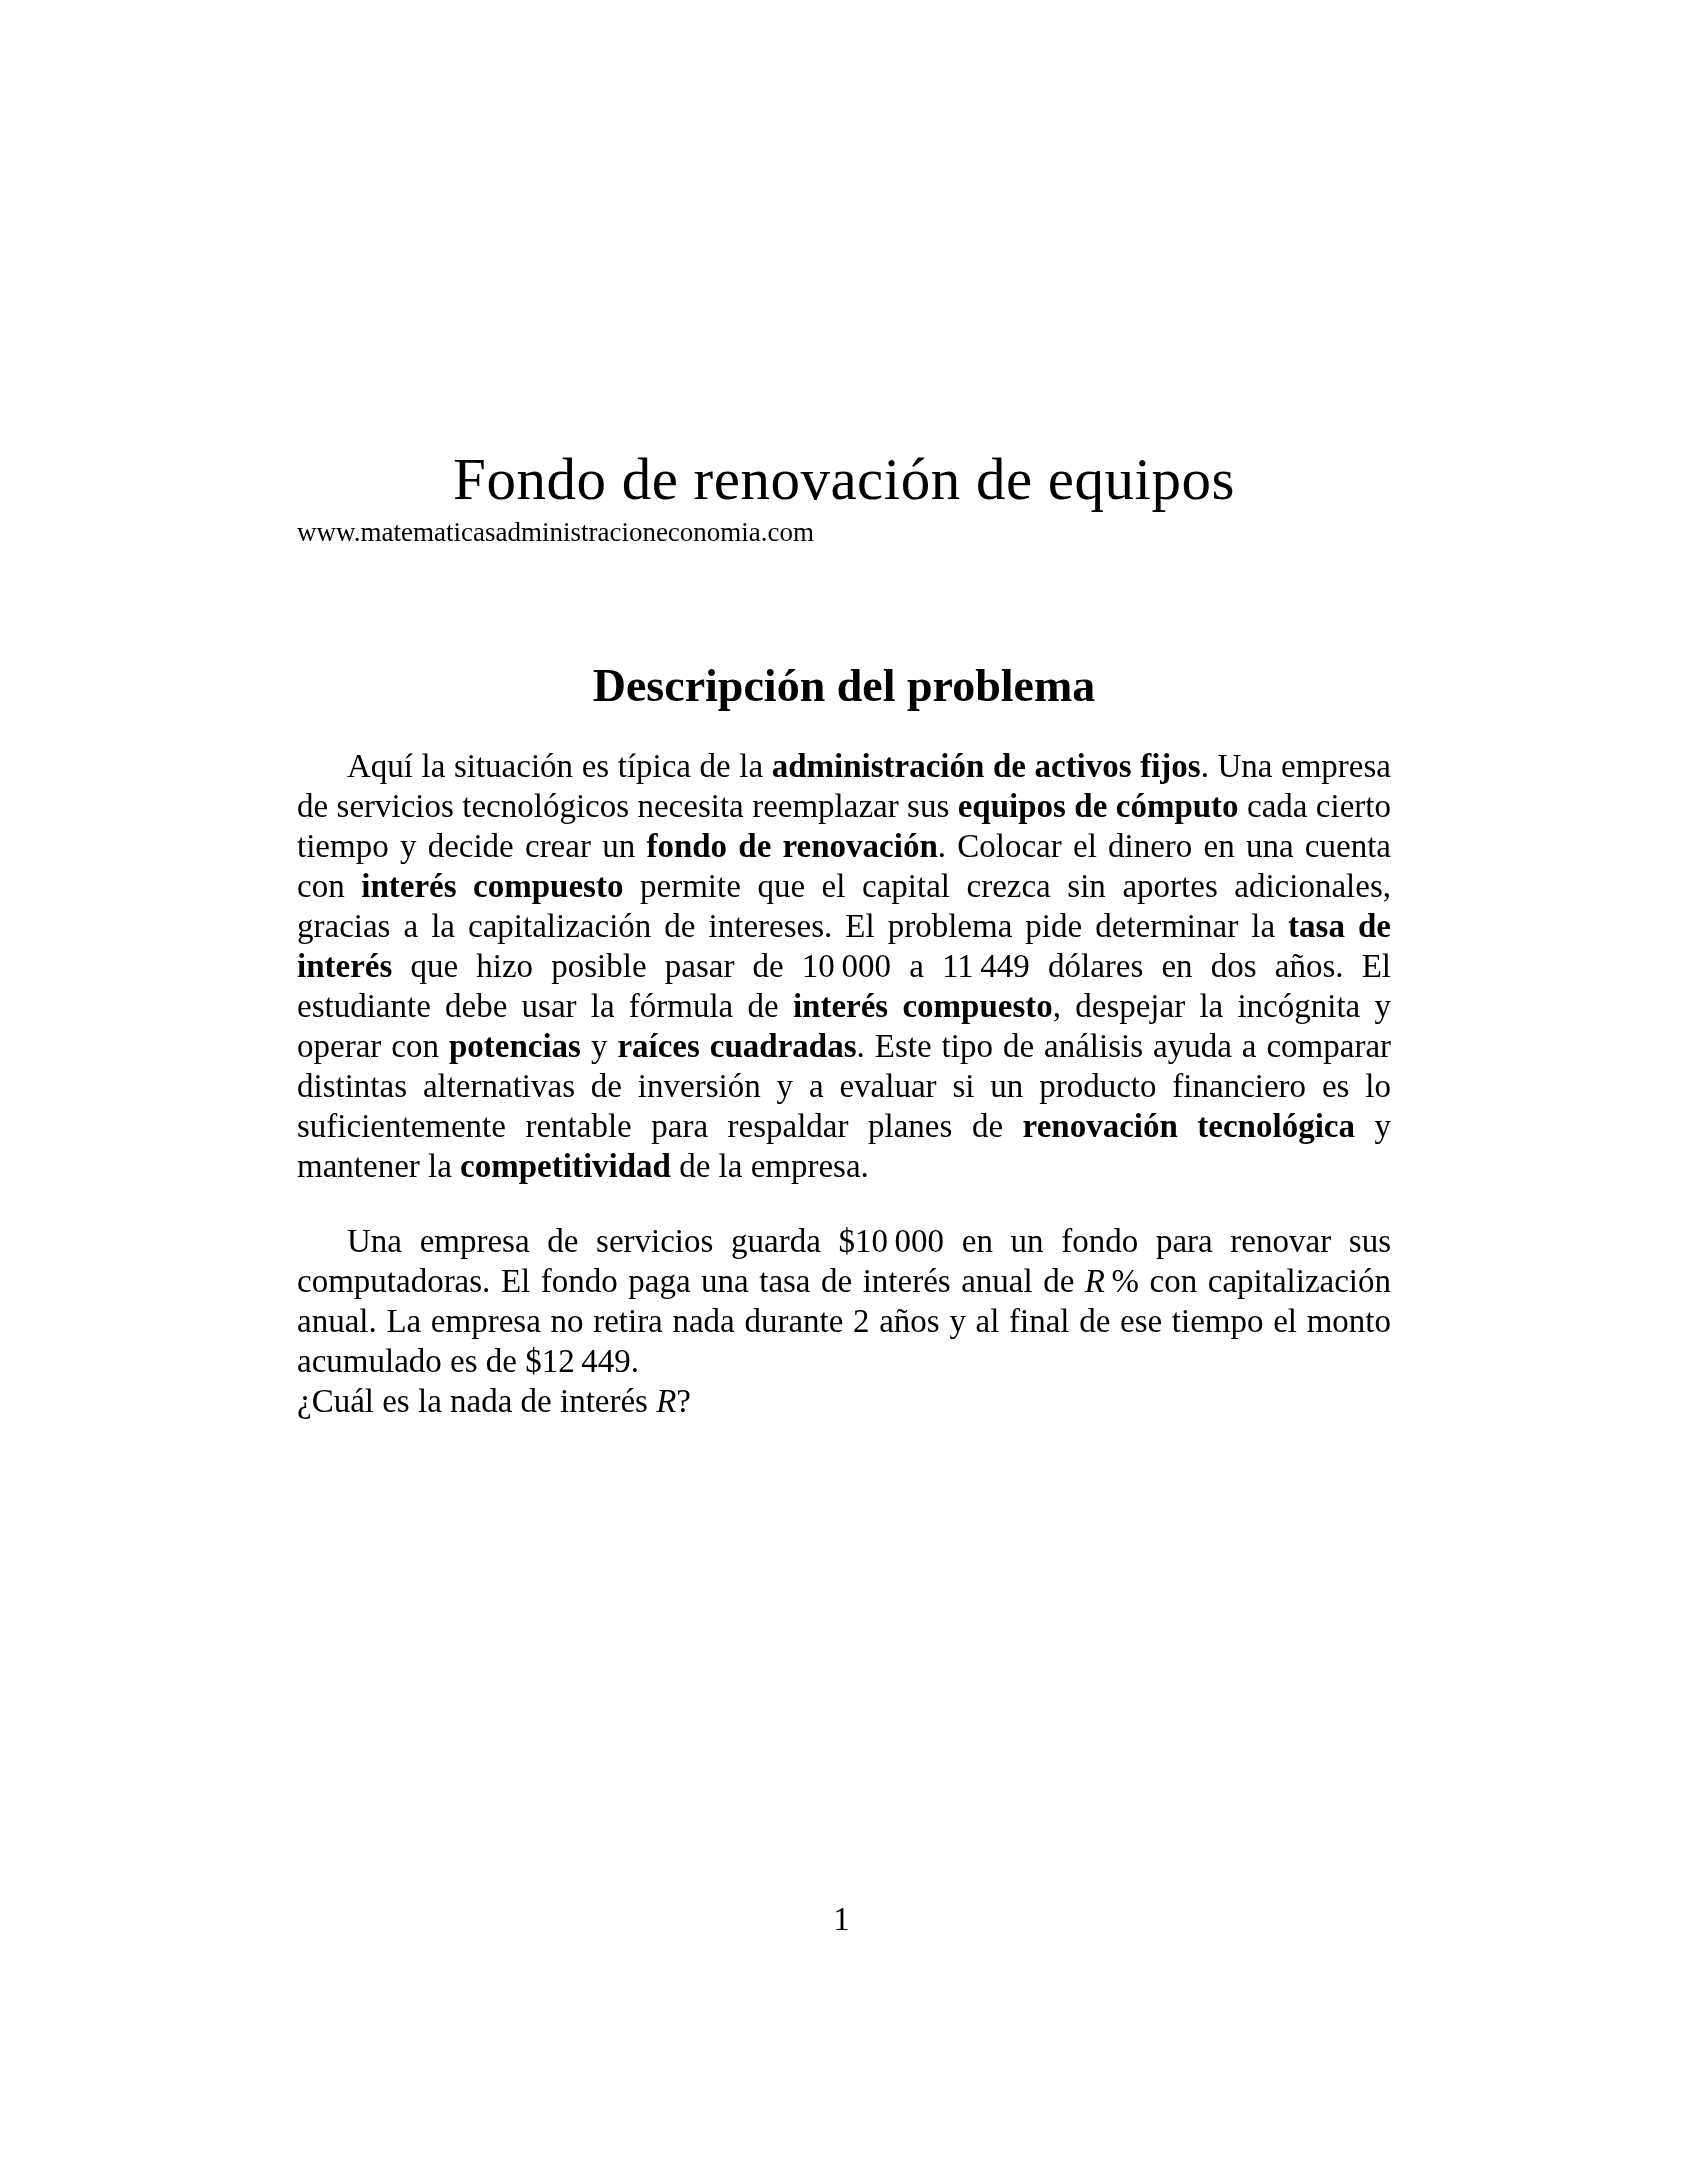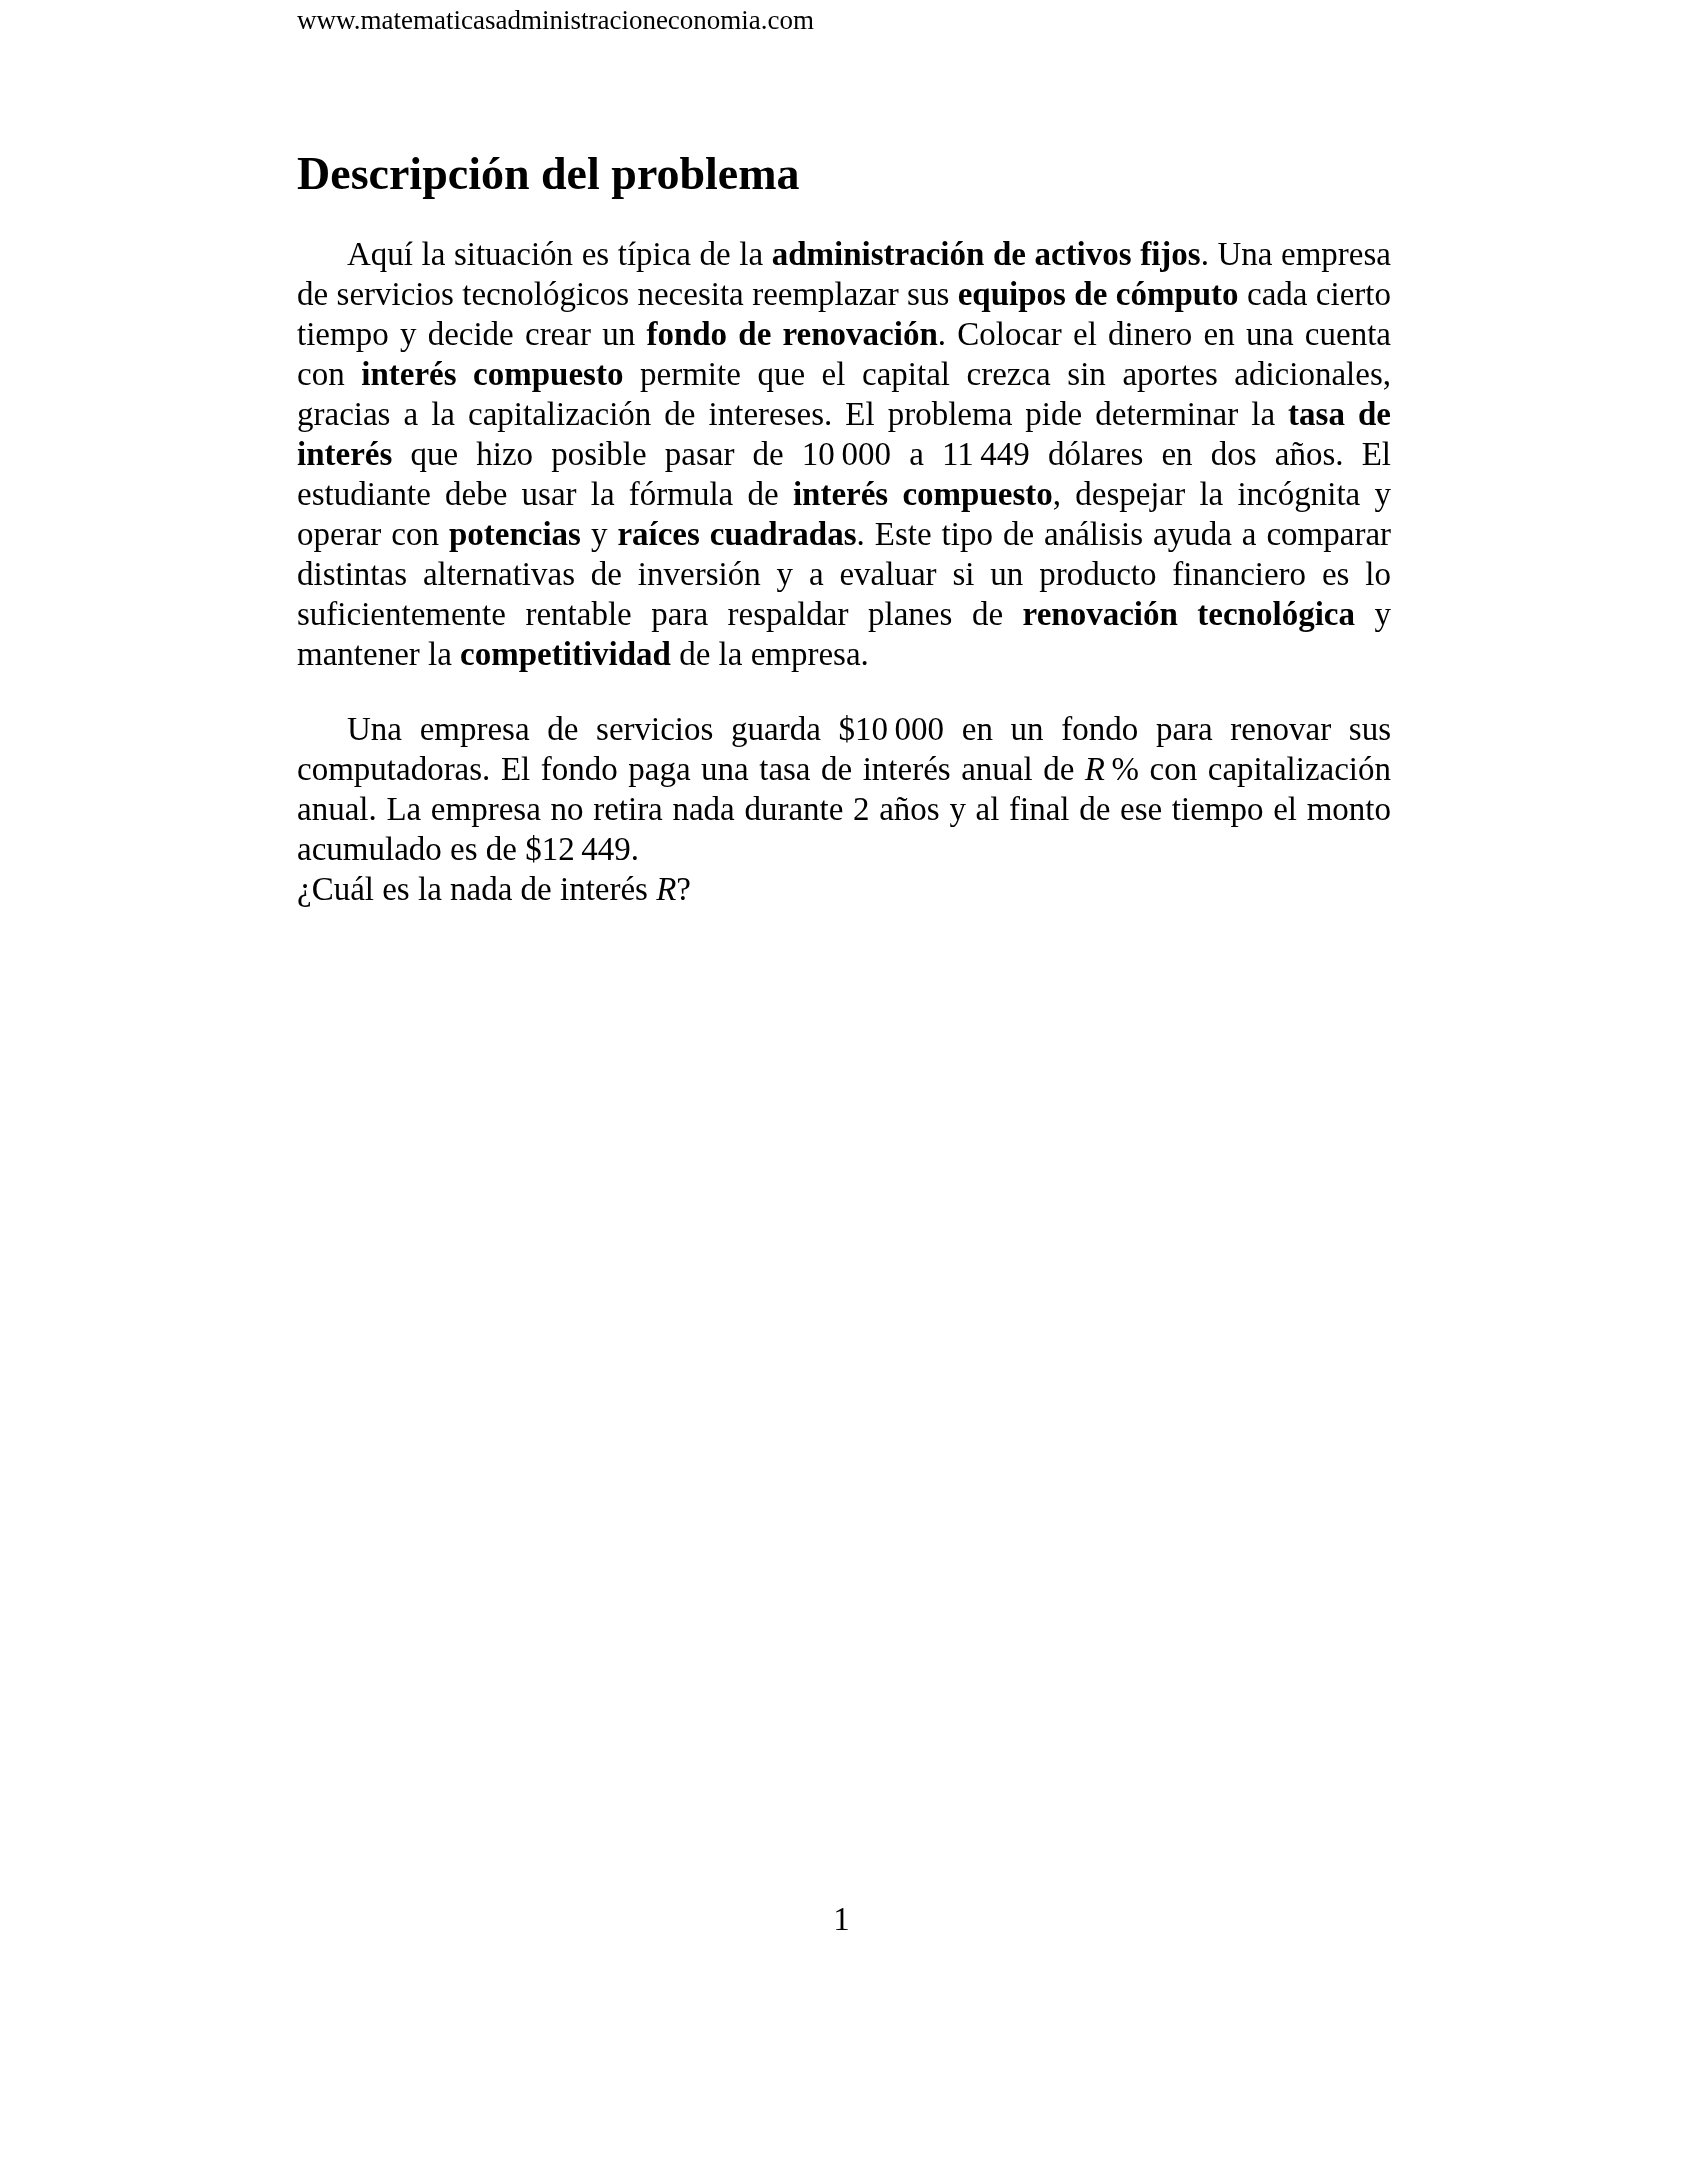--- a/index.html
+++ b/index.html
@@ -33,21 +33,21 @@
   .doc-subtitle {
     font-size: 27px;
     line-height: 40px;
     text-align: left;
   }
   h2.section-heading {
     font-size: 46px;
     font-weight: 700;
     line-height: 50px;
     margin: 109px 0 0 0;
-    text-align: left;
+    text-align: center;
   }
   p.body-par {
     font-size: 33px;
     line-height: 40px;
     text-align: justify;
     margin: 35px 0 0 0;
   }
   p.body-par.no-gap {
     margin-top: 0;
   }
@@ -64,20 +64,21 @@
     text-align: center;
     font-size: 33px;
     line-height: 40px;
   }
 </style>
 </head>
 <body>
 
 <div class="page">
   <div class="content">
+    <h1 class="doc-title">Fondo de renovación de equipos</h1>
     <div class="doc-subtitle">www.matematicasadministracioneconomia.com</div>
     <div id="sections">
         <h2 class="section-heading">Descripción del problema</h2>
         <p class="body-par indent"><span class="">Aquí la situación es típica de la </span><span class="b">administración de activos fijos</span><span class="">. Una empresa de servicios tecnológicos necesita reemplazar sus </span><span class="b">equipos de cómputo</span><span class=""> cada cierto tiempo y decide crear un </span><span class="b">fondo de renovación</span><span class="">. Colocar el dinero en una cuenta con </span><span class="b">interés compuesto</span><span class=""> permite que el capital crezca sin aportes adicionales, gracias a la capitalización de intereses. El problema pide determinar la </span><span class="b">tasa de interés</span><span class=""> que hizo posible pasar de 10 000 a 11 449 dólares en dos años. El estudiante debe usar la fórmula de </span><span class="b">interés compuesto</span><span class="">, despejar la incógnita y operar con </span><span class="b">potencias</span><span class=""> y </span><span class="b">raíces cuadradas</span><span class="">. Este tipo de análisis ayuda a comparar distintas alternativas de inversión y a evaluar si un producto financiero es lo suficientemente rentable para respaldar planes de </span><span class="b">renovación tecnológica</span><span class=""> y mantener la </span><span class="b">competitividad</span><span class=""> de la empresa.</span></p>
         <p class="body-par indent"><span class="">Una empresa de servicios guarda $10 000 en un fondo para renovar sus computadoras. El fondo paga una tasa de interés anual de </span><span class="i">R</span><span class=""> % con capitalización anual. La empresa no retira nada durante 2 años y al final de ese tiempo el monto acumulado es de $12 449.</span></p>
         <p class="body-par no-gap"><span class="">¿Cuál es la nada de interés </span><span class="i">R</span><span class="">?</span></p>
       </div>
   </div>
   <div class="page-footer">
     <span>1</span>

